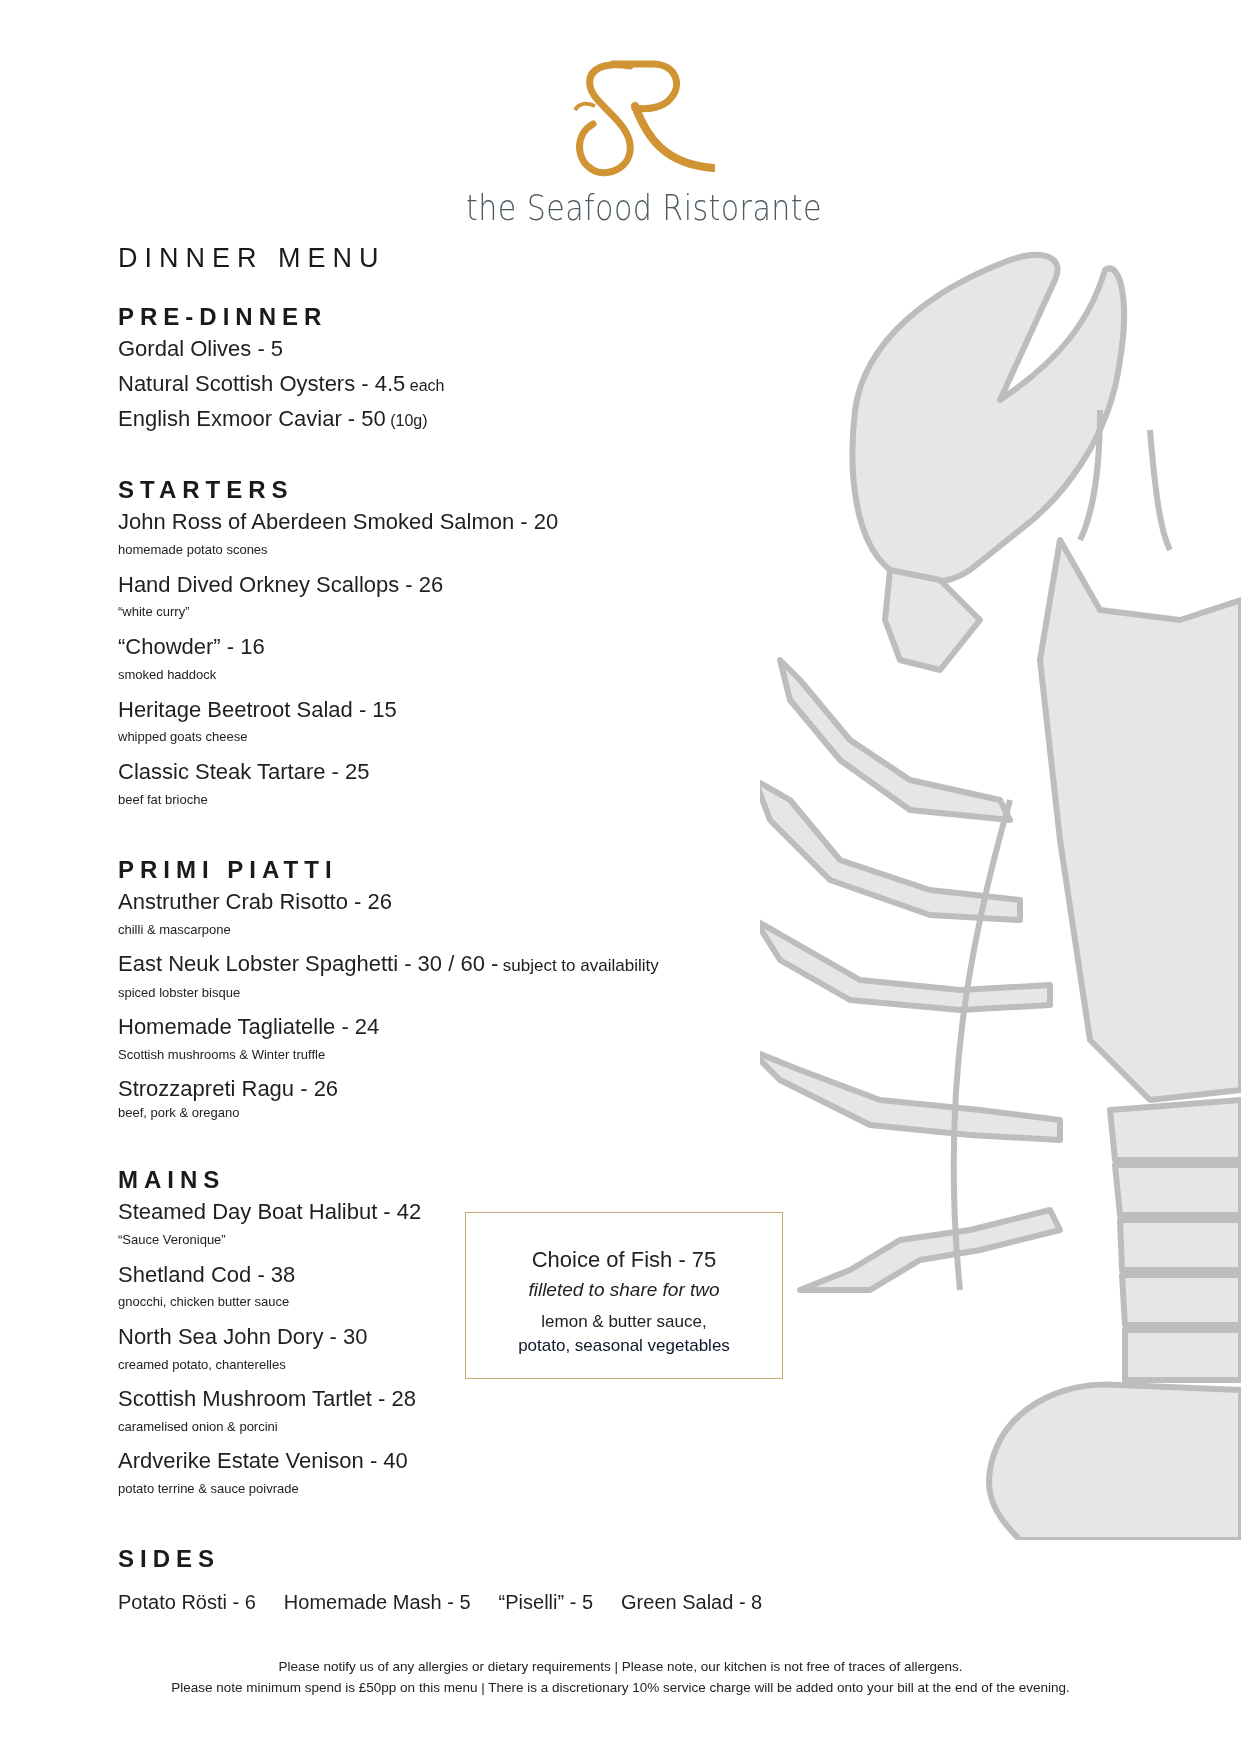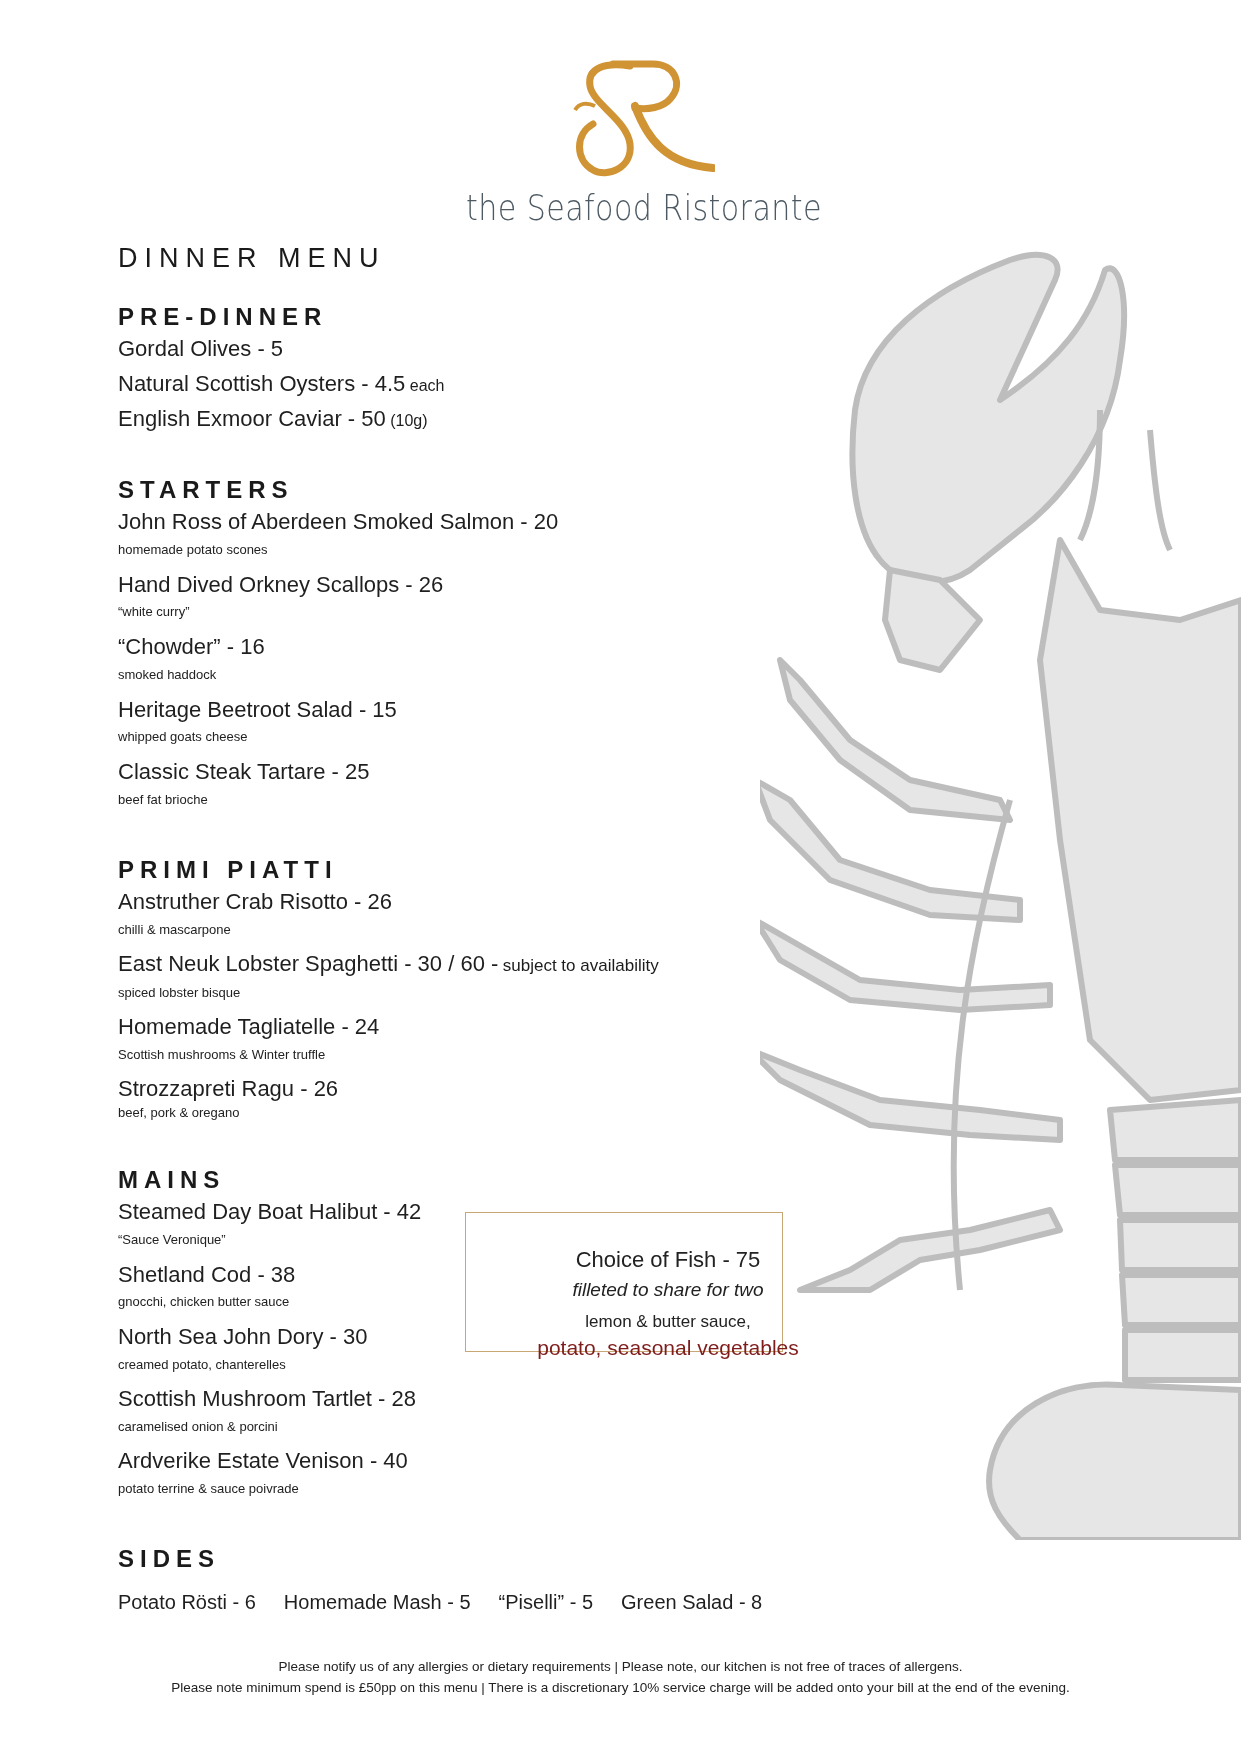--- a/index.html
+++ b/index.html
@@ -18,26 +18,26 @@
 
   .page-title { position:absolute; top:243px; left:118px; font-size:27px; letter-spacing:7px; color:#1a1a1a; }
   .section-title { position:absolute; left:118px; font-size:24px; letter-spacing:6px; color:#1a1a1a;font-weight:bold; }
 
   .item { position:absolute; left:118px; white-space:nowrap; }
   .item-name { font-size:22px; color:#1f1f1f; }
   .item-small { font-size:16px; }
   .item-note { font-size:17px; }
   .desc { position:absolute; left:118px; font-size:13px; color:#222; white-space:nowrap; }
 
-  .fish-box { position:absolute; left:465px; top:1212px; width:318px; height:140px;
-              border:1.3px solid #c7a874; box-sizing:border-box; text-align:center;padding-left:44px; }
+  .fish-box { position:absolute; left:465px; top:1212px; width:318px; height:167px;
+              border:1.3px solid #c7a874; box-sizing:border-box; text-align:center; }
   .fish-title { position:absolute; top:34px; width:100%; font-size:22px; color:#222; }
   .fish-sub { position:absolute; top:66px; width:100%; font-size:19px; font-style:italic; color:#222; }
   .fish-desc1 { position:absolute; top:99px; width:100%; font-size:17px; color:#222; }
-  .fish-desc2 { position:absolute; top:123px; width:100%; font-size:21px; color:#7f1d1d; }
+  .fish-desc2 { position:absolute; top:123px; width:100%; font-size:17px; color:#0f172a; }
 
   .sides-row { position:absolute; left:118px; top:1591px; font-size:20px; white-space:nowrap; display:flex; gap:28px; color:#1f1f1f; }
 
   .footer { position:absolute; left:0; width:1241px; text-align:center; font-size:13.5px; color:#222; }
 </style>
 </head>
 <body>
 
 <div class="logo">
   <svg class="logo-mark" viewBox="0 0 180 135">

